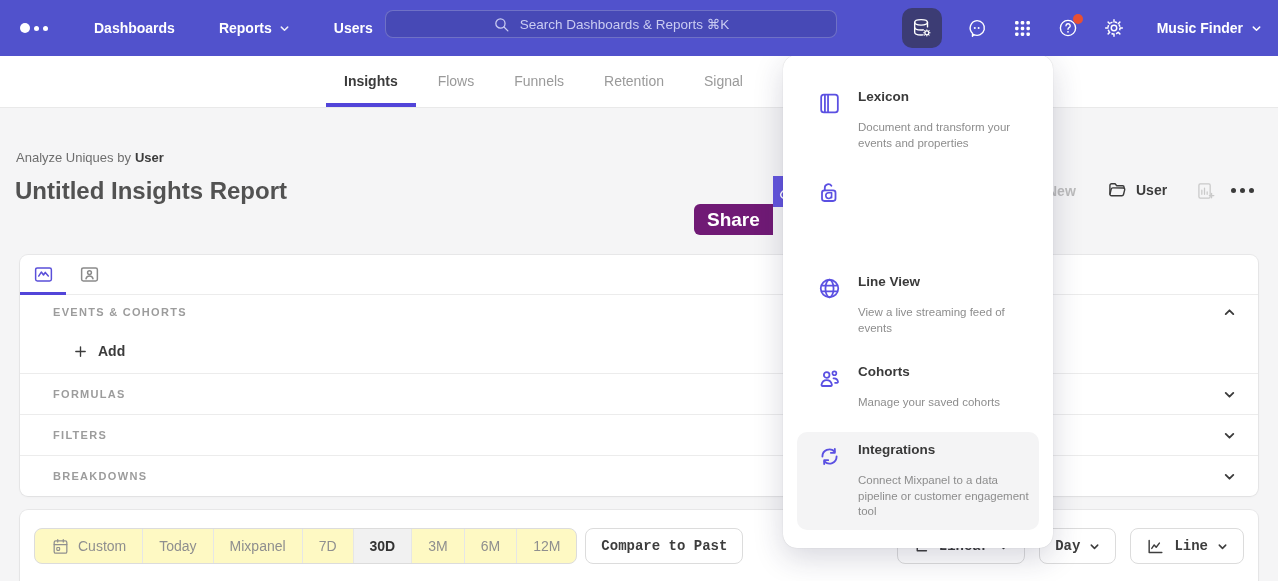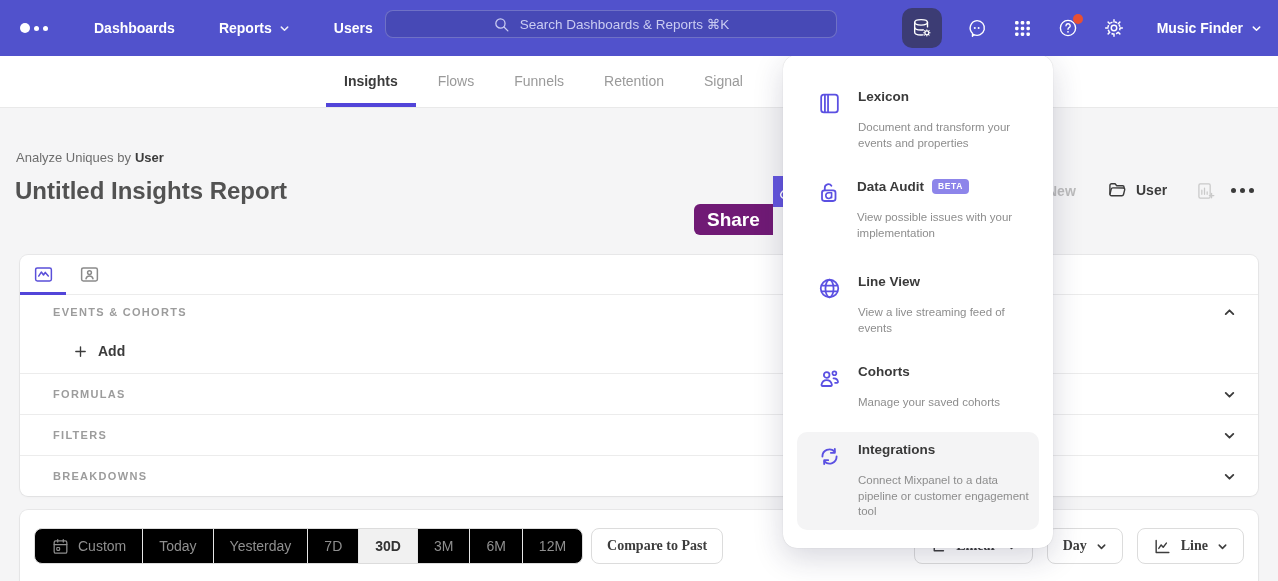--- a/index.html
+++ b/index.html
@@ -52,25 +52,25 @@
   .b-tab.idle { color:#8a8a8a; }
   .sec-label { font-size:11px; font-weight:700; letter-spacing:1.3px; color:#9c9c9c; }
   .b-row-head { height:34px; display:flex; align-items:center; justify-content:space-between; padding:0 22px 0 33px; }
   .b-add { height:44px; display:flex; align-items:center; gap:10px; padding-left:53px; font-size:14px; font-weight:700; color:#3b3b3b; cursor:pointer; }
   .b-row { height:41px; display:flex; align-items:center; justify-content:space-between; padding:0 22px 0 33px; border-top:1px solid #ececec; cursor:pointer; }
   .chev { color:#3b3b3b; }
 
   
   .toolbar { position:absolute; left:20px; top:510px; width:1238px; height:90px; border-radius:8px 8px 0 0; z-index:3; }
   .tb-inner { display:flex; align-items:center; padding:18px 14px 0 14px; }
-  .seg-group { display:flex; align-items:stretch; height:36px; border:1px solid #dcdcdc; border-radius:8px; overflow:hidden; background:#000000; }
+  .seg-group { display:flex; align-items:stretch; height:36px; border:1px solid #dcdcdc; border-radius:8px; overflow:hidden; background:#fef9c3; }
   .seg { display:flex; align-items:center; gap:8px; padding:0 16px; font-size:14px; color:#8f8f8f; border-left:1px solid #e6e6e6; cursor:pointer; white-space:nowrap; }
   .seg:first-child { border-left:none; }
   .seg.active { background:#f1f1f1; color:#333; font-weight:700; }
-  .btn { height:36px; display:flex; align-items:center; gap:9px; padding:0 15px; border:1px solid #dcdcdc; border-radius:8px; background:#fff; font-size:14px; font-weight:700; color:#3d3d3d; cursor:pointer; font-family:Liberation Serif, serif; white-space:nowrap; }
+  .btn { height:36px; display:flex; align-items:center; gap:9px; padding:0 15px; border:1px solid #dcdcdc; border-radius:8px; background:#fff; font-size:14px; font-weight:700; color:#3d3d3d; cursor:pointer; font-family:Liberation Mono, monospace; white-space:nowrap; }
   .compare { margin-left:8px; }
   .tb-right { margin-left:auto; display:flex; gap:14px; }
 
   
   .panel { position:absolute; left:783px; top:55px; width:270px; height:493px; background:#fff; border-radius:14px; box-shadow:0 10px 30px rgba(35,35,70,.18), 0 0 1px rgba(0,0,0,.2); z-index:50; }
   .menu-item { position:absolute; left:14px; width:242px; display:flex; gap:16px; align-items:flex-start; padding:10px 10px 10px 20px; border-radius:10px; cursor:pointer; }
   .menu-item.hl { background:#f4f4f5; }
   .mi-icon { color:#5b50e2; margin-top:2px; flex:0 0 auto; }
   .mi-title { font-size:13.5px; font-weight:700; color:#3a3a3a; display:flex; gap:8px; }
   .mi-desc { font-size:11.5px; color:#8d8d8d; line-height:15.5px; margin-top:16px; width:172px; }
@@ -267,21 +267,21 @@
     <div class="seg-group">
       <span class="seg">
         <svg viewBox="0 0 24 24" width="19" height="19" fill="none" stroke="#8f8f8f">
             <rect x="4" y="5" width="16" height="15.5" rx="2" stroke-width="1.6"></rect>
             <path d="M8.5 3.2v3.2M15.5 3.2v3.2M4 9.6h16" stroke-width="1.6" stroke-linecap="round"></path>
             <rect x="7.3" y="13.3" width="3.6" height="3.6" rx=".7" stroke-width="1.4"></rect>
           </svg>
         <span>Custom</span>
       </span>
       <span class="seg">Today</span>
-      <span class="seg">Yesterday</span>
+      <span class="seg">Mixpanel</span>
       <span class="seg">7D</span>
       <span class="seg active">30D</span>
       <span class="seg">3M</span>
       <span class="seg">6M</span>
       <span class="seg">12M</span>
     </div>
     <button class="btn compare">Compare to Past</button>
 
     <div class="tb-right">
       <button class="btn">
@@ -331,27 +331,20 @@
   </div>
 
   <div class="menu-item" style="top:114px;">
     <span class="mi-icon">
       <svg viewBox="0 0 24 24" width="24" height="24" fill="none" stroke="currentColor">
           <path d="M7.8 9.3V6.8a3.6 3.6 0 0 1 6.6-2" stroke-width="1.8" stroke-linecap="round"></path>
           <rect x="5" y="9.3" width="13.5" height="10.7" rx="2.4" stroke-width="1.8"></rect>
           <path d="M14.6 14.6a2.9 2.9 0 1 1-2.9-2.9h2.9v5" stroke-width="1.6" stroke-linecap="round" stroke-linejoin="round"></path>
         </svg>
     </span>
-    <span>
-      <span class="mi-title">
-          <span>Data Audit</span>
-          <span class="beta">BETA</span>
-        </span>
-      <div class="mi-desc">View possible issues with your implementation</div>
-    </span>
   </div>
 
   <div class="menu-item" style="top:209px;">
     <span class="mi-icon">
       <svg viewBox="0 0 24 24" width="25" height="25" fill="none" stroke="currentColor">
           <circle cx="12" cy="12" r="8.4" stroke-width="1.7"></circle>
           <ellipse cx="12" cy="12" rx="3.9" ry="8.4" stroke-width="1.7"></ellipse>
           <path d="M4 9.3h16M4 14.7h16" stroke-width="1.7"></path>
         </svg>
     </span>

